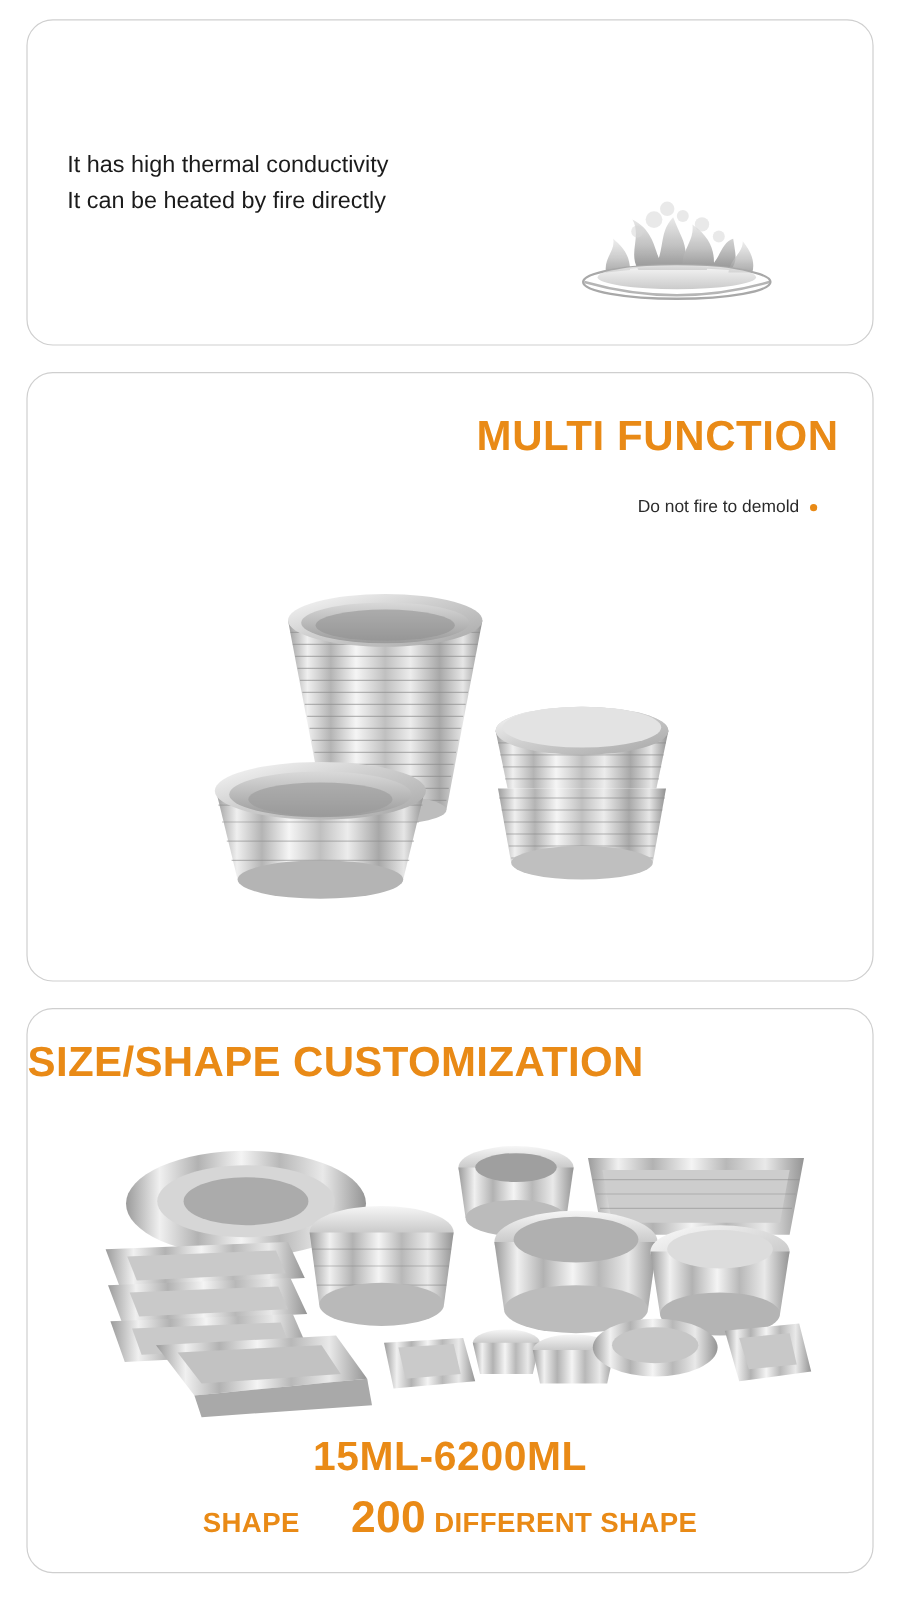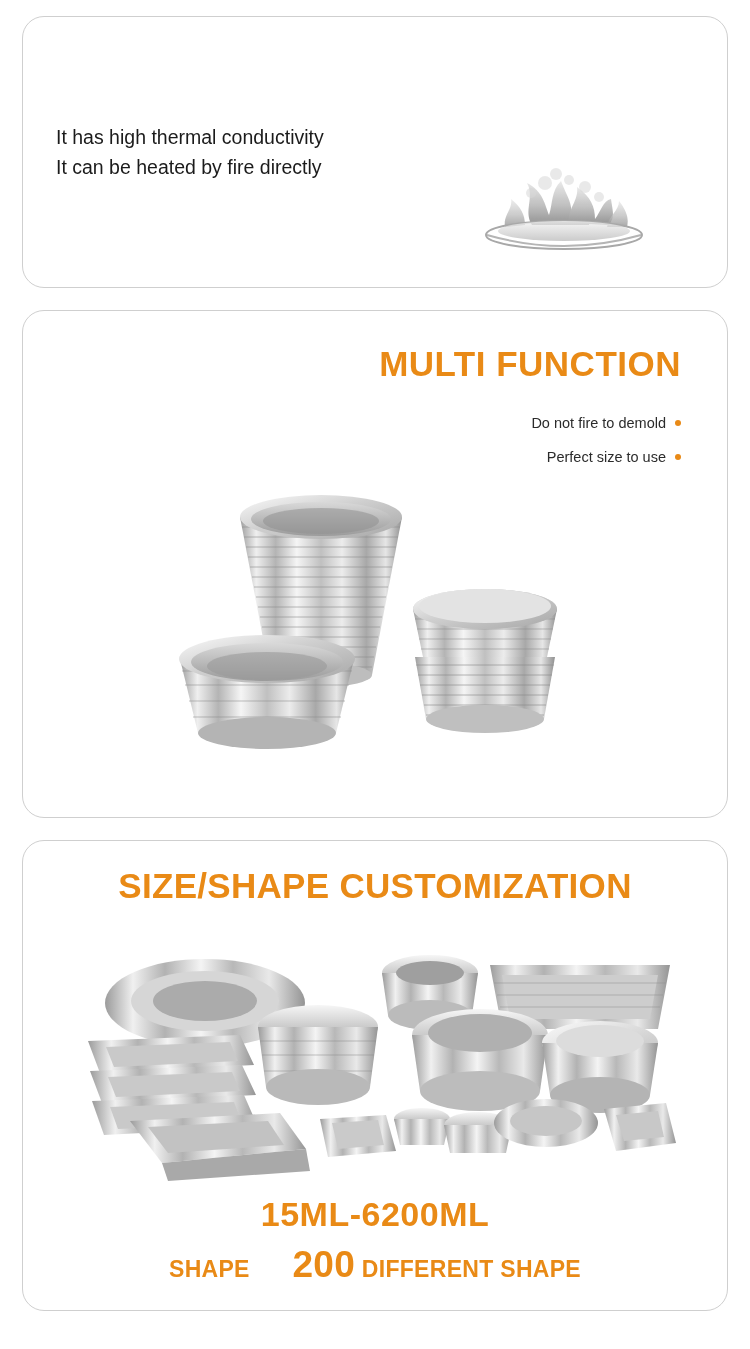--- a/index.html
+++ b/index.html
@@ -52,21 +52,21 @@
   }
   .flame-wrap svg { display: block; }
 
   
   .card-multi {
     height: 508px;
     flex: none;
   }
   .multi-title {
     position: absolute;
-    right: 46px;
+    right: 28px;
     top: 33px;
     font-size: 35px;
     font-weight: bold;
     letter-spacing: .5px;
     color: #e98a16;
     text-align: right;
   }
   .multi-bullets {
     position: absolute;
     right: 46px;
@@ -98,21 +98,21 @@
 
   
   .card-size {
     flex: 1 1 auto;
     min-height: 0;
   }
   .size-title {
     position: absolute;
     left: 0; right: 0;
     top: 25px;
-    text-align: center;
+    text-align: left;
     font-size: 35px;
     font-weight: bold;
     color: #e98a16;
     letter-spacing: .3px;
   }
   .trays-wrap {
     position: absolute;
     left: 50%;
     transform: translateX(-50%);
     top: 82px;
@@ -187,24 +187,20 @@
       </svg>
     </div>
   </section>
 
   <section class="card card-multi">
     <h2 class="multi-title">MULTI FUNCTION</h2>
 
     <div class="multi-bullets">
       <div class="bl">
         <span>Do not fire to demold</span>
-        <span class="dot"></span>
-      </div>
-      <div class="bl">
-        <span>Perfect size to use</span>
         <span class="dot"></span>
       </div>
     </div>
 
     <div class="cups-wrap">
       <svg width="440" height="330" viewBox="0 0 440 330">
         <defs>
           <linearGradient id="foilH" x1="0" y1="0" x2="1" y2="0">
             <stop offset="0%" stop-color="#9d9d9d"></stop>
             <stop offset="10%" stop-color="#efefef"></stop>

